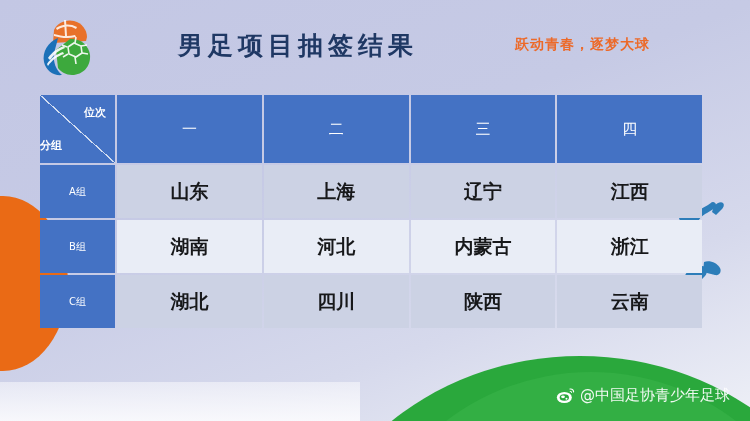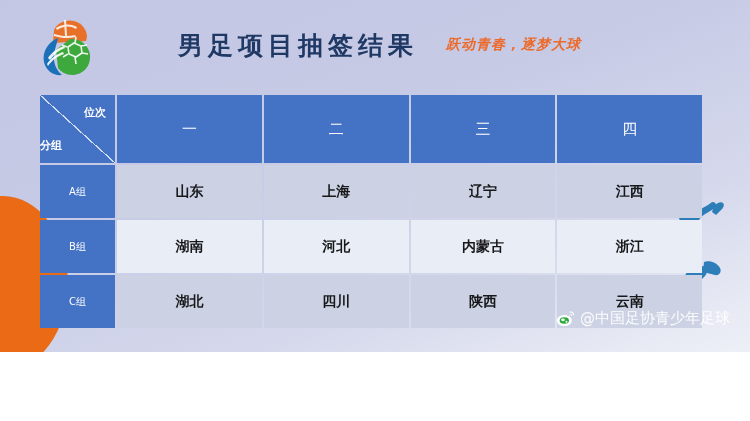--- a/index.html
+++ b/index.html
@@ -6,21 +6,21 @@
   * { margin:0; padding:0; box-sizing:border-box; }
 
   html, body {
     width:750px; height:421px;
     overflow:hidden;
     font-family:"DejaVu Sans","Liberation Sans",sans-serif;
   }
 
   #stage {
     position:relative;
-    width:750px; height:352px;
+    width:750px; height:421px;
     background:linear-gradient(160deg,#c3c7e4 0%,#c6cae5 40%,#d6d9ec 72%,#eef0f7 100%);
     overflow:hidden;
   }
 
   
   .deco { position:absolute; pointer-events:none; }
 
   #deco-orange-blob {
     left:-62px; top:196px;
     width:130px; height:175px;
@@ -81,25 +81,24 @@
   }
   #page-title {
     margin-left:82px;
     color:#1f3864;
     font-size:25px;
     font-weight:bold;
     letter-spacing:5px;
     white-space:nowrap;
   }
   #slogan {
-    margin-left:28px;
+    margin-left:97px;
     color:#ec6a2a;
     font-size:14px;
     font-weight:bold;
-    font-style:italic;
     letter-spacing:1px;
     white-space:nowrap;
     text-align:center;
   }
 
   
   #draw-table {
     position:absolute; z-index:6;
     left:38px; top:93px;
     width:666px;
@@ -139,33 +138,33 @@
     width:75px; height:53px;
     background:#4472c4;
     color:#ffffff;
     font-size:10px;
     text-align:center;
     vertical-align:middle;
   }
 
   .data-cell {
     height:53px;
-    font-size:14px;
+    font-size:19px;
     color:#17181a;
     text-align:center;
     vertical-align:middle;
     font-weight:bold;
   }
   tr.row-odd  .data-cell { background:#ccd2e4; }
   tr.row-even .data-cell { background:#e9edf6; }
 
   
   #watermark {
     position:absolute; z-index:8;
-    right:20px; bottom:24px;
+    right:20px; bottom:16px;
     display:flex; align-items:center;
     color:rgba(255,255,255,.93);
     font-size:15px;
     white-space:nowrap;
   }
   #weibo-icon { width:20px; height:20px; margin-right:4px; flex:0 0 auto; }
 </style>
 </head>
 <body>
 

